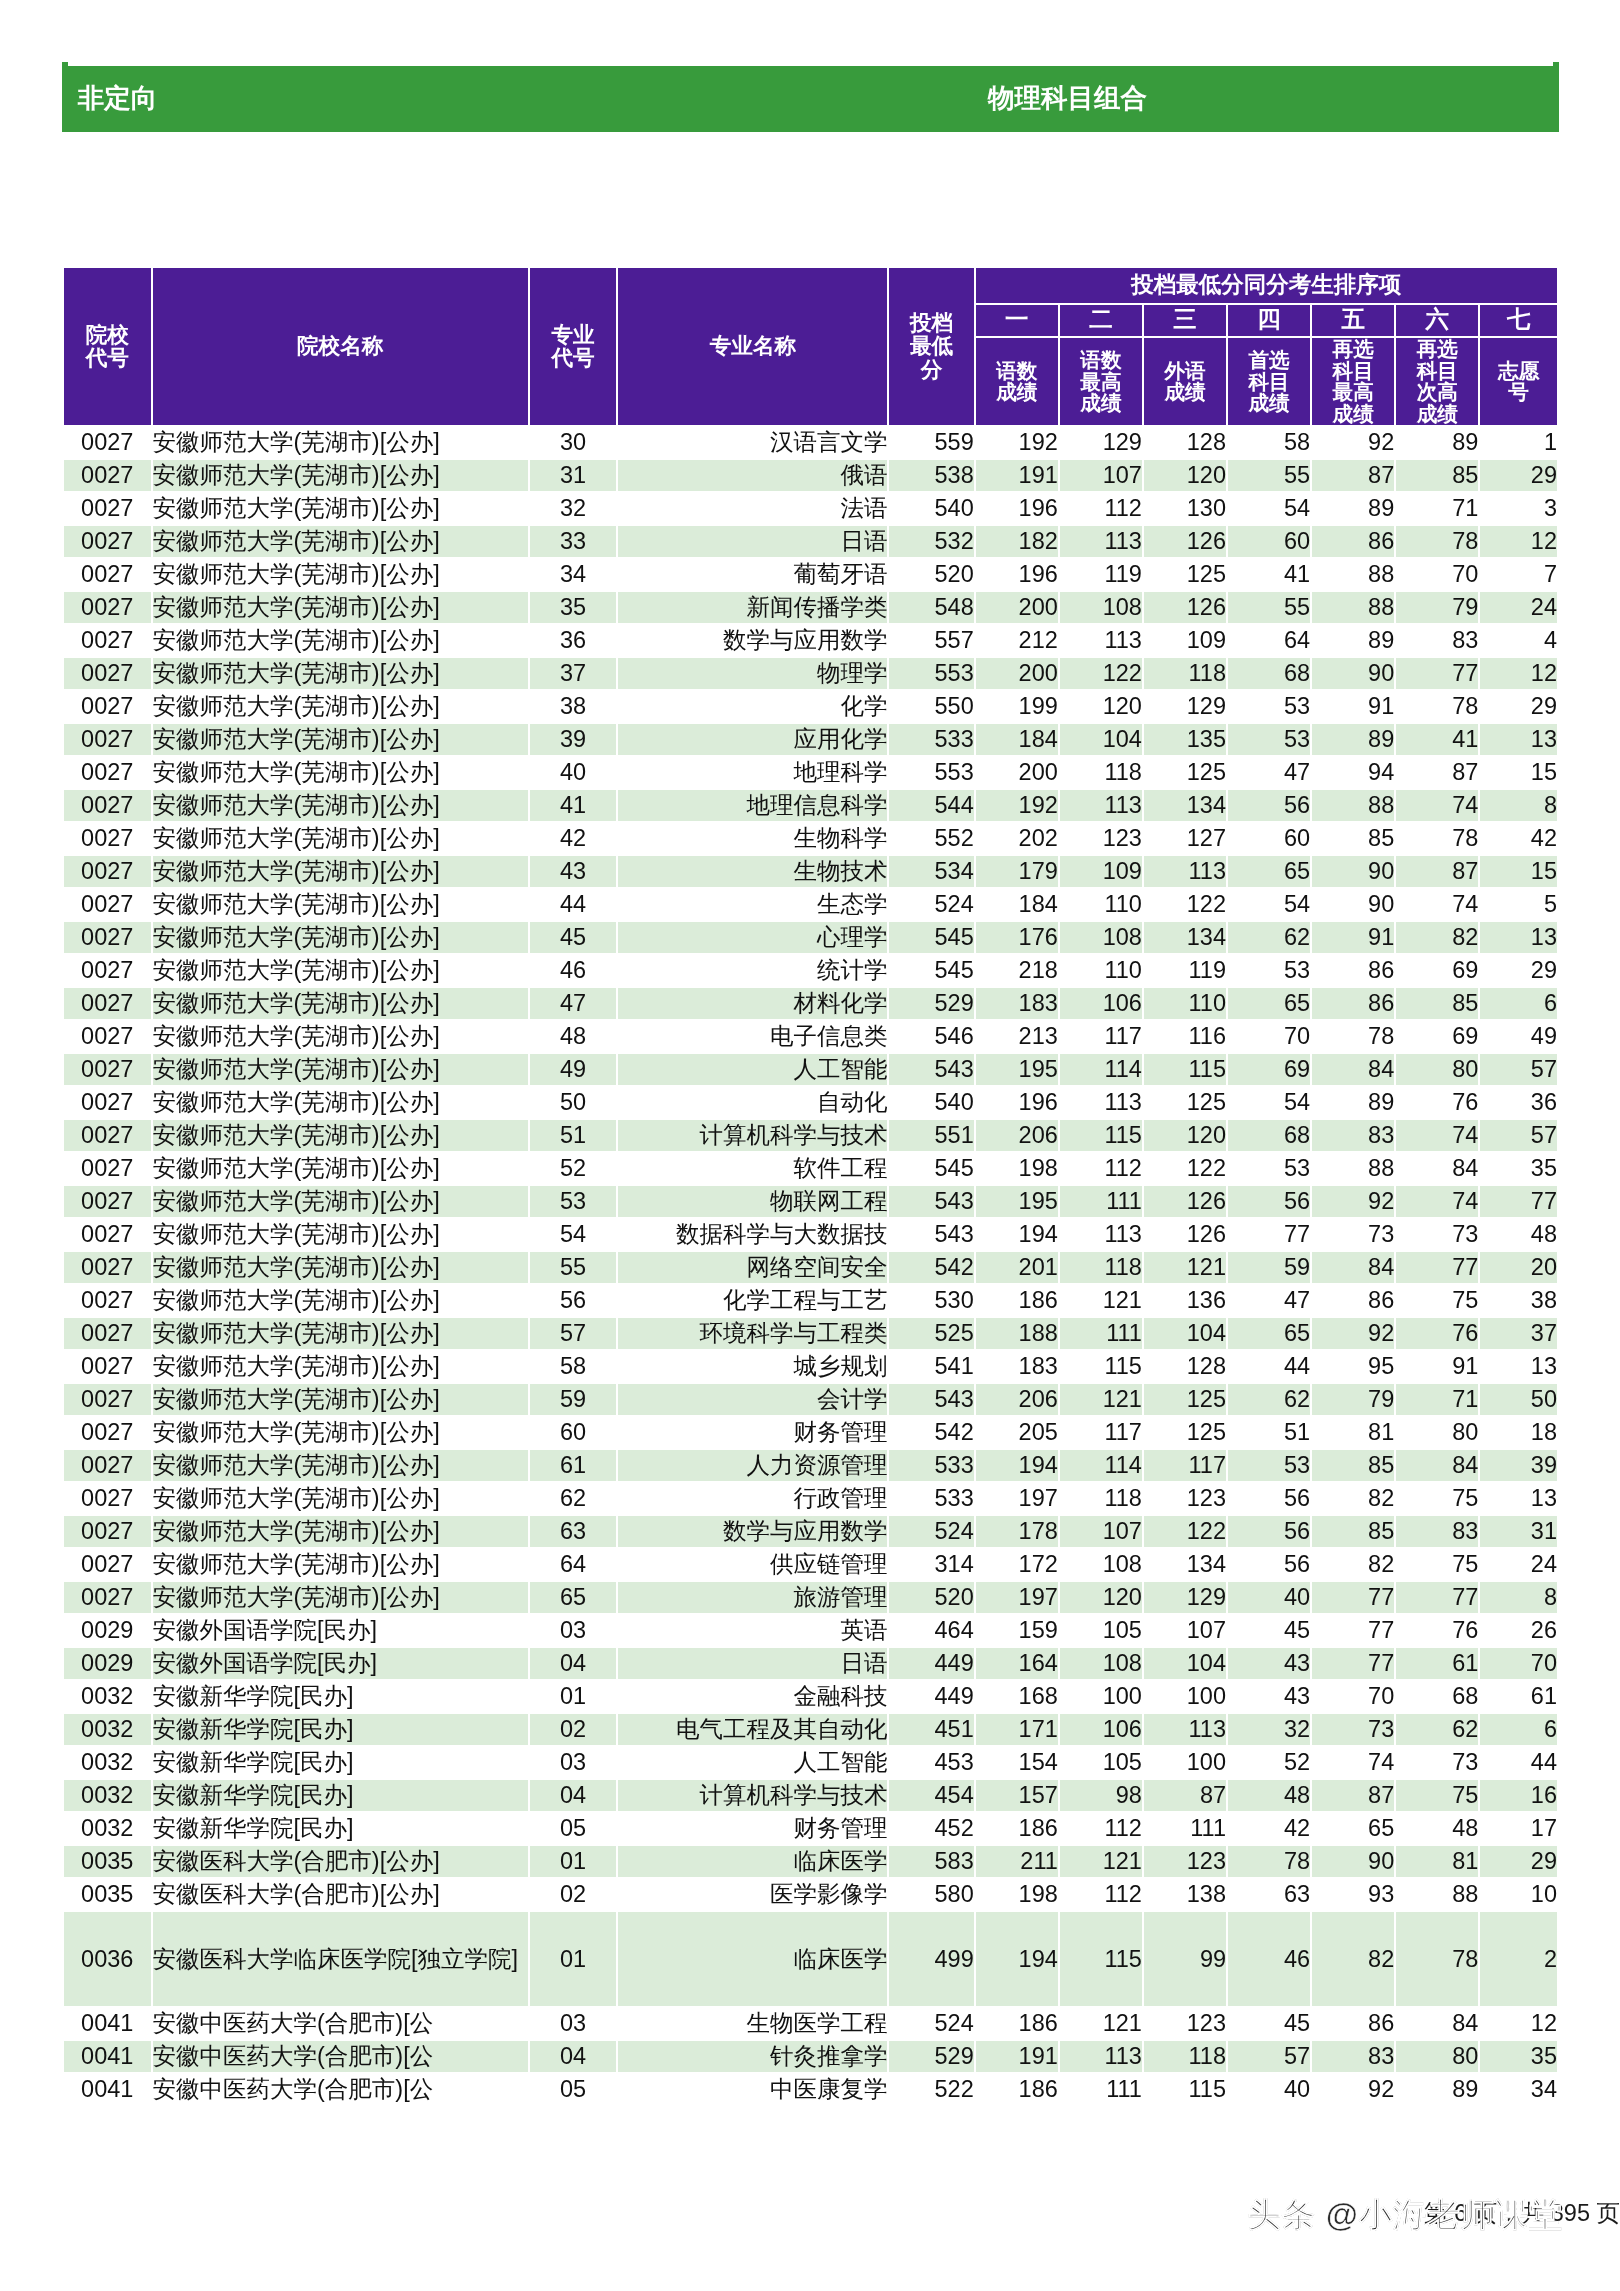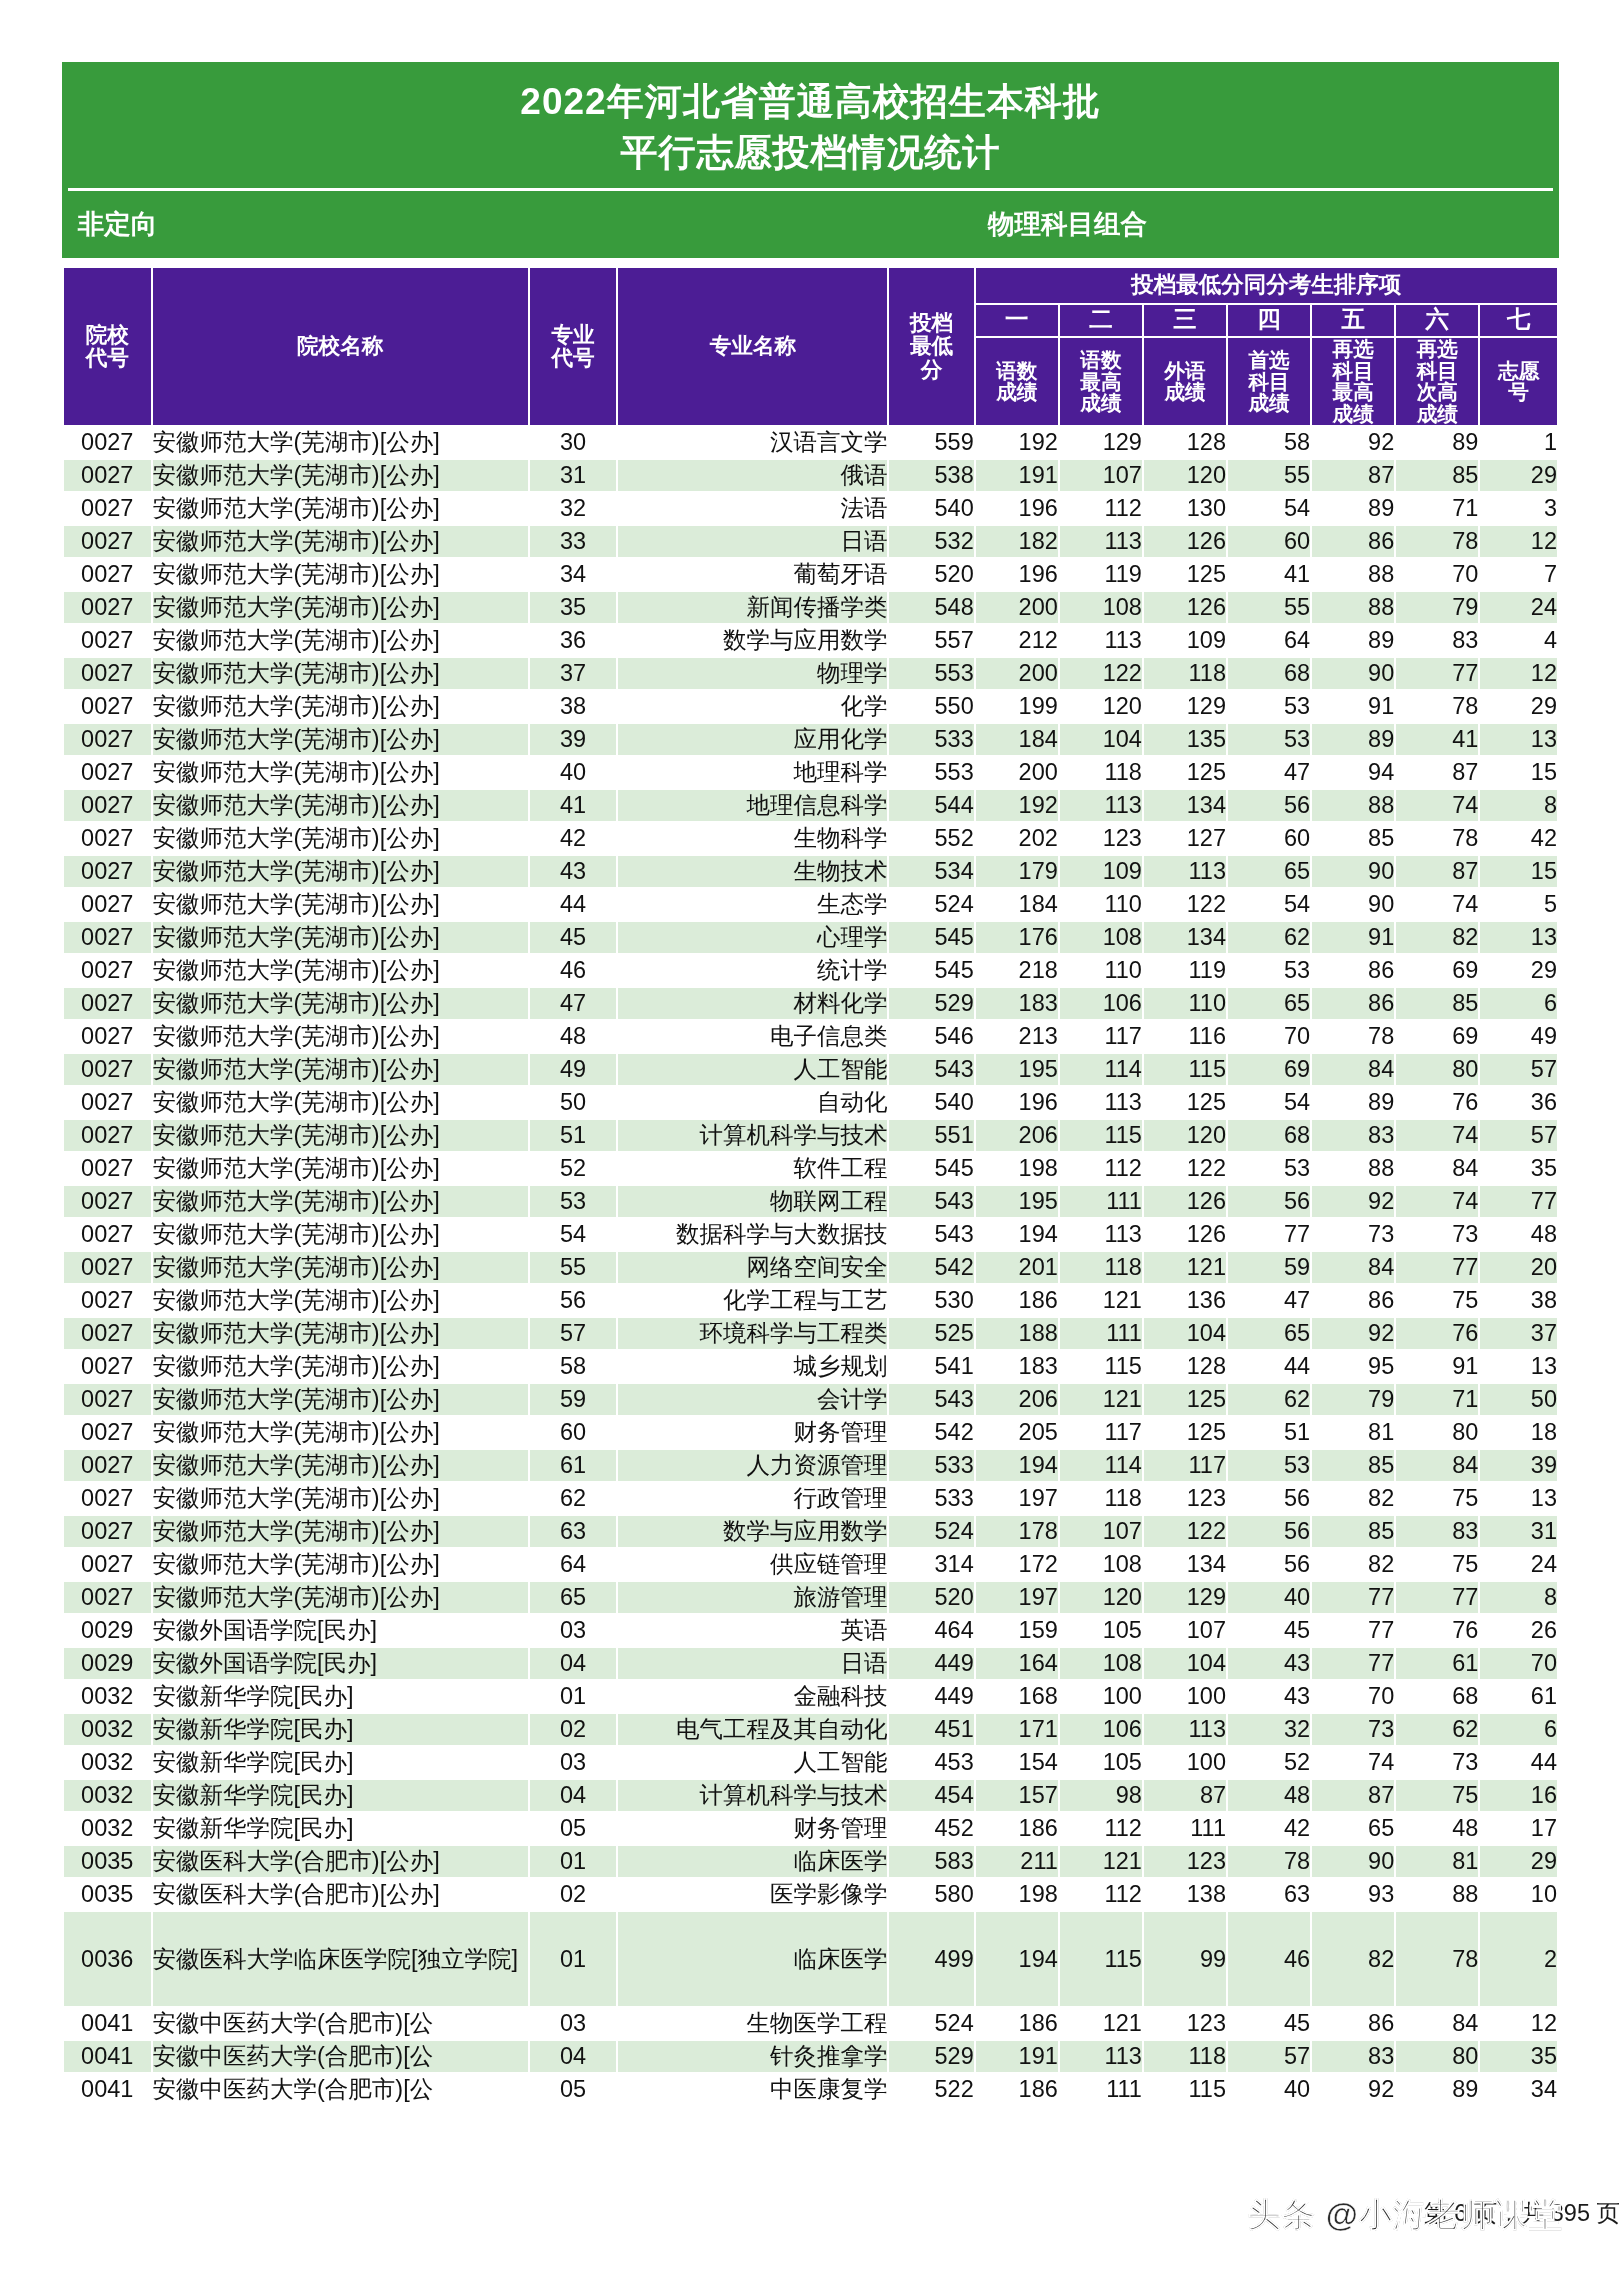--- a/index.html
+++ b/index.html
@@ -142,24 +142,20 @@
     letter-spacing: 1px;
     -webkit-text-stroke: 0.6px #ffffff;
   }
 </style>
 </head>
 <body>
 
 <div class="page">
 
   <div class="banner">
-    <div class="banner-title">
-      <span>2022年河北省普通高校招生本科批</span>
-      <span class="line2">平行志愿投档情况统计</span>
-    </div>
     <div class="banner-sep"></div>
     <div class="banner-subrow">
       <div class="subrow-left">非定向</div>
       <div class="subrow-center">物理科目组合</div>
     </div>
   </div>
 
   <table class="grid">
     <colgroup>
       <col style="width:80px">

